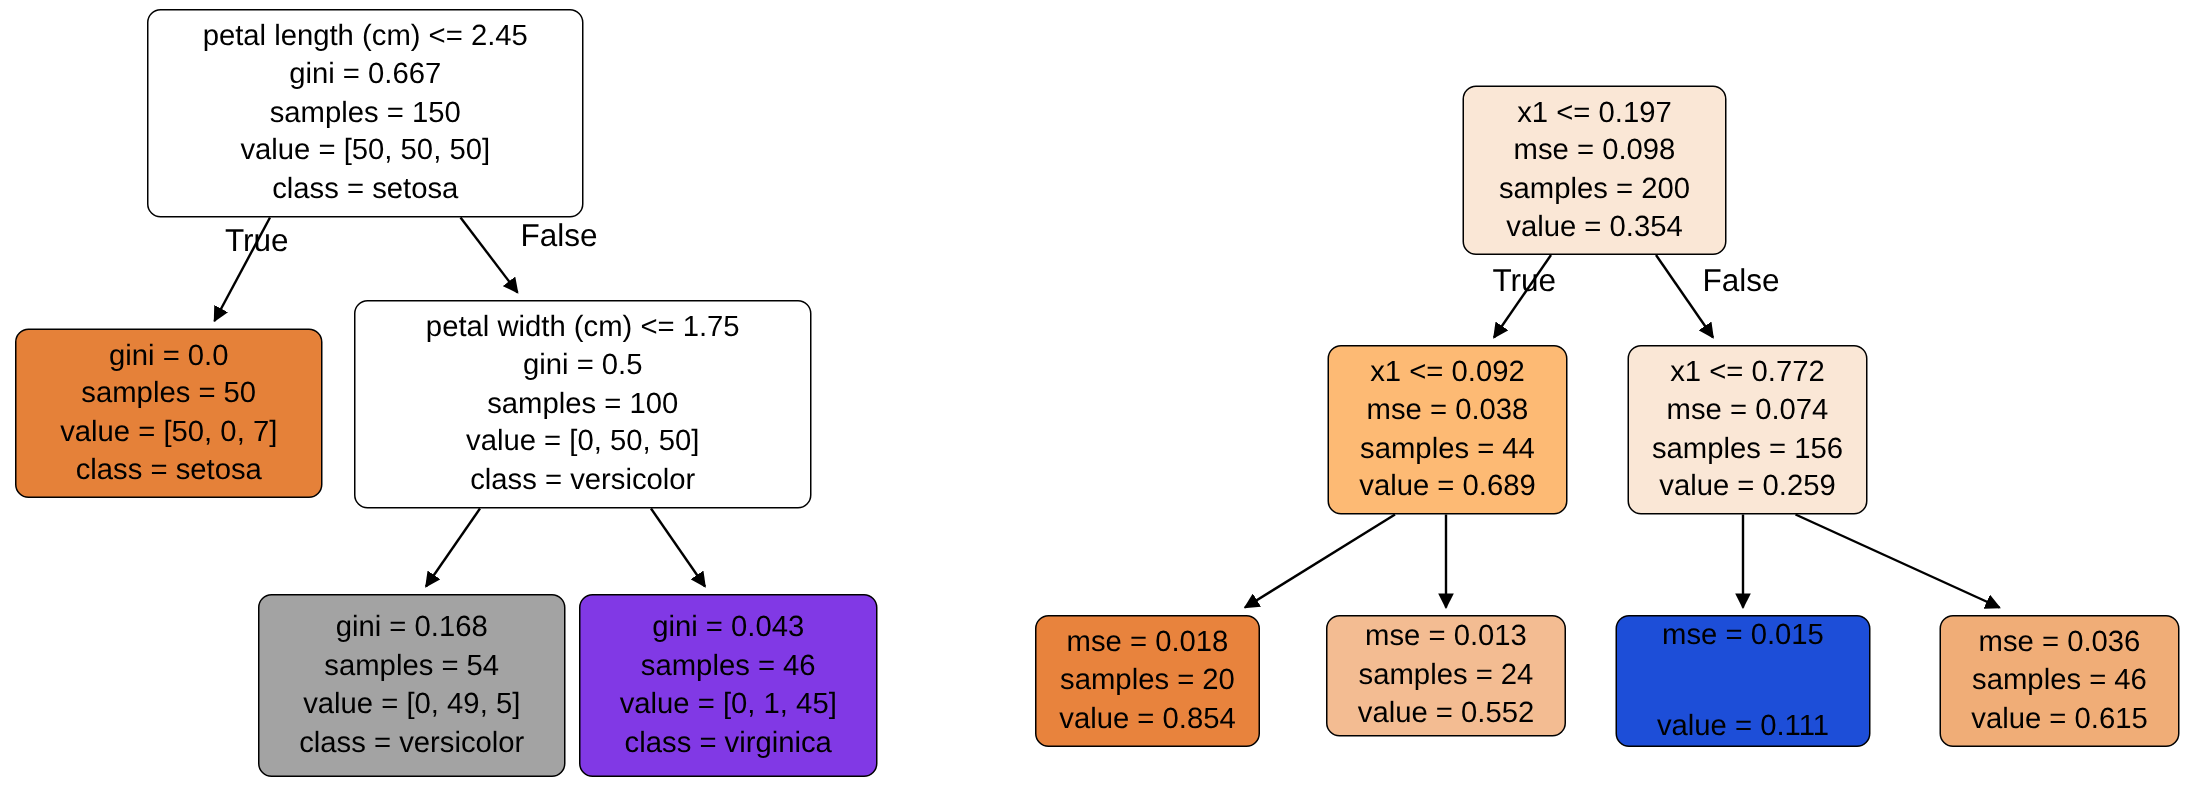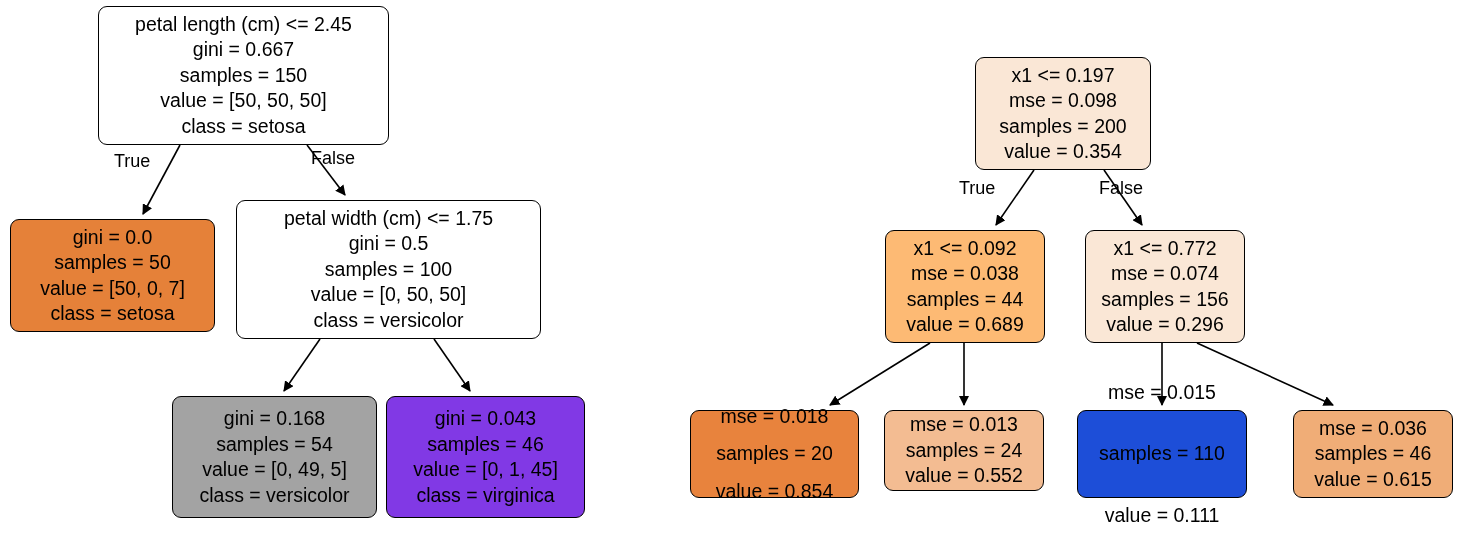--- a/index.html
+++ b/index.html
@@ -35,25 +35,26 @@
     text-align: center;
     color: #000000;
     font-size: 19.5px;
     line-height: 25.5px;
     white-space: nowrap;
     z-index: 2;
   }
   .node .ln { display: block; }
   .edge-label {
     position: absolute;
-    font-size: 18px;
+    font-size: 21px;
     line-height: 22px;
     color: #000000;
     white-space: nowrap;
     z-index: 3;
+    margin-left: 36px;
   }
 </style>
 </head>
 <body>
 
 <div id="canvas" style="background: rgb(255, 255, 255);">
 
   <svg id="edges" viewBox="0 0 1469 541" xmlns="http://www.w3.org/2000/svg">
     <defs>
       <marker id="arrow" viewBox="0 0 10 10" refX="9" refY="5" markerWidth="6.5" markerHeight="6.5" orient="auto-start-reverse">
@@ -116,35 +117,34 @@
       <div class="node" style="left: 885px; top: 230px; width: 160px; height: 113px; background: #fdba74;">
         <span class="ln">x1 &lt;= 0.092</span>
         <span class="ln">mse = 0.038</span>
         <span class="ln">samples = 44</span>
         <span class="ln">value = 0.689</span>
       </div>
       <div class="node" style="left: 1085px; top: 230px; width: 160px; height: 113px; background: rgb(250, 231, 214);">
         <span class="ln">x1 &lt;= 0.772</span>
         <span class="ln">mse = 0.074</span>
         <span class="ln">samples = 156</span>
-        <span class="ln">value = 0.296</span>
+        <span class="ln">value = 0.259</span>
       </div>
-      <div class="node" style="left: 690px; top: 410px; width: 169px; height: 88px; background: rgb(232, 131, 61); gap: 12px;">
+      <div class="node" style="left: 690px; top: 410px; width: 150px; height: 88px; background: rgb(232, 131, 61);">
         <span class="ln">mse = 0.018</span>
         <span class="ln">samples = 20</span>
         <span class="ln">value = 0.854</span>
       </div>
       <div class="node" style="left: 884px; top: 410px; width: 160px; height: 81px; background: rgb(243, 188, 146);">
         <span class="ln">mse = 0.013</span>
         <span class="ln">samples = 24</span>
         <span class="ln">value = 0.552</span>
       </div>
       <div class="node" style="left: 1077px; top: 410px; width: 170px; height: 88px; background: #1d4ed8; gap: 36px;">
         <span class="ln">mse = 0.015</span>
-        <span class="ln">samples = 110</span>
         <span class="ln">value = 0.111</span>
       </div>
       <div class="node" style="left: 1293px; top: 410px; width: 160px; height: 88px; background: rgb(240, 173, 119);">
         <span class="ln">mse = 0.036</span>
         <span class="ln">samples = 46</span>
         <span class="ln">value = 0.615</span>
       </div>
     </div>
   <div id="label-layer">
       <div class="edge-label" style="left: 114px; top: 150px;">True</div>

